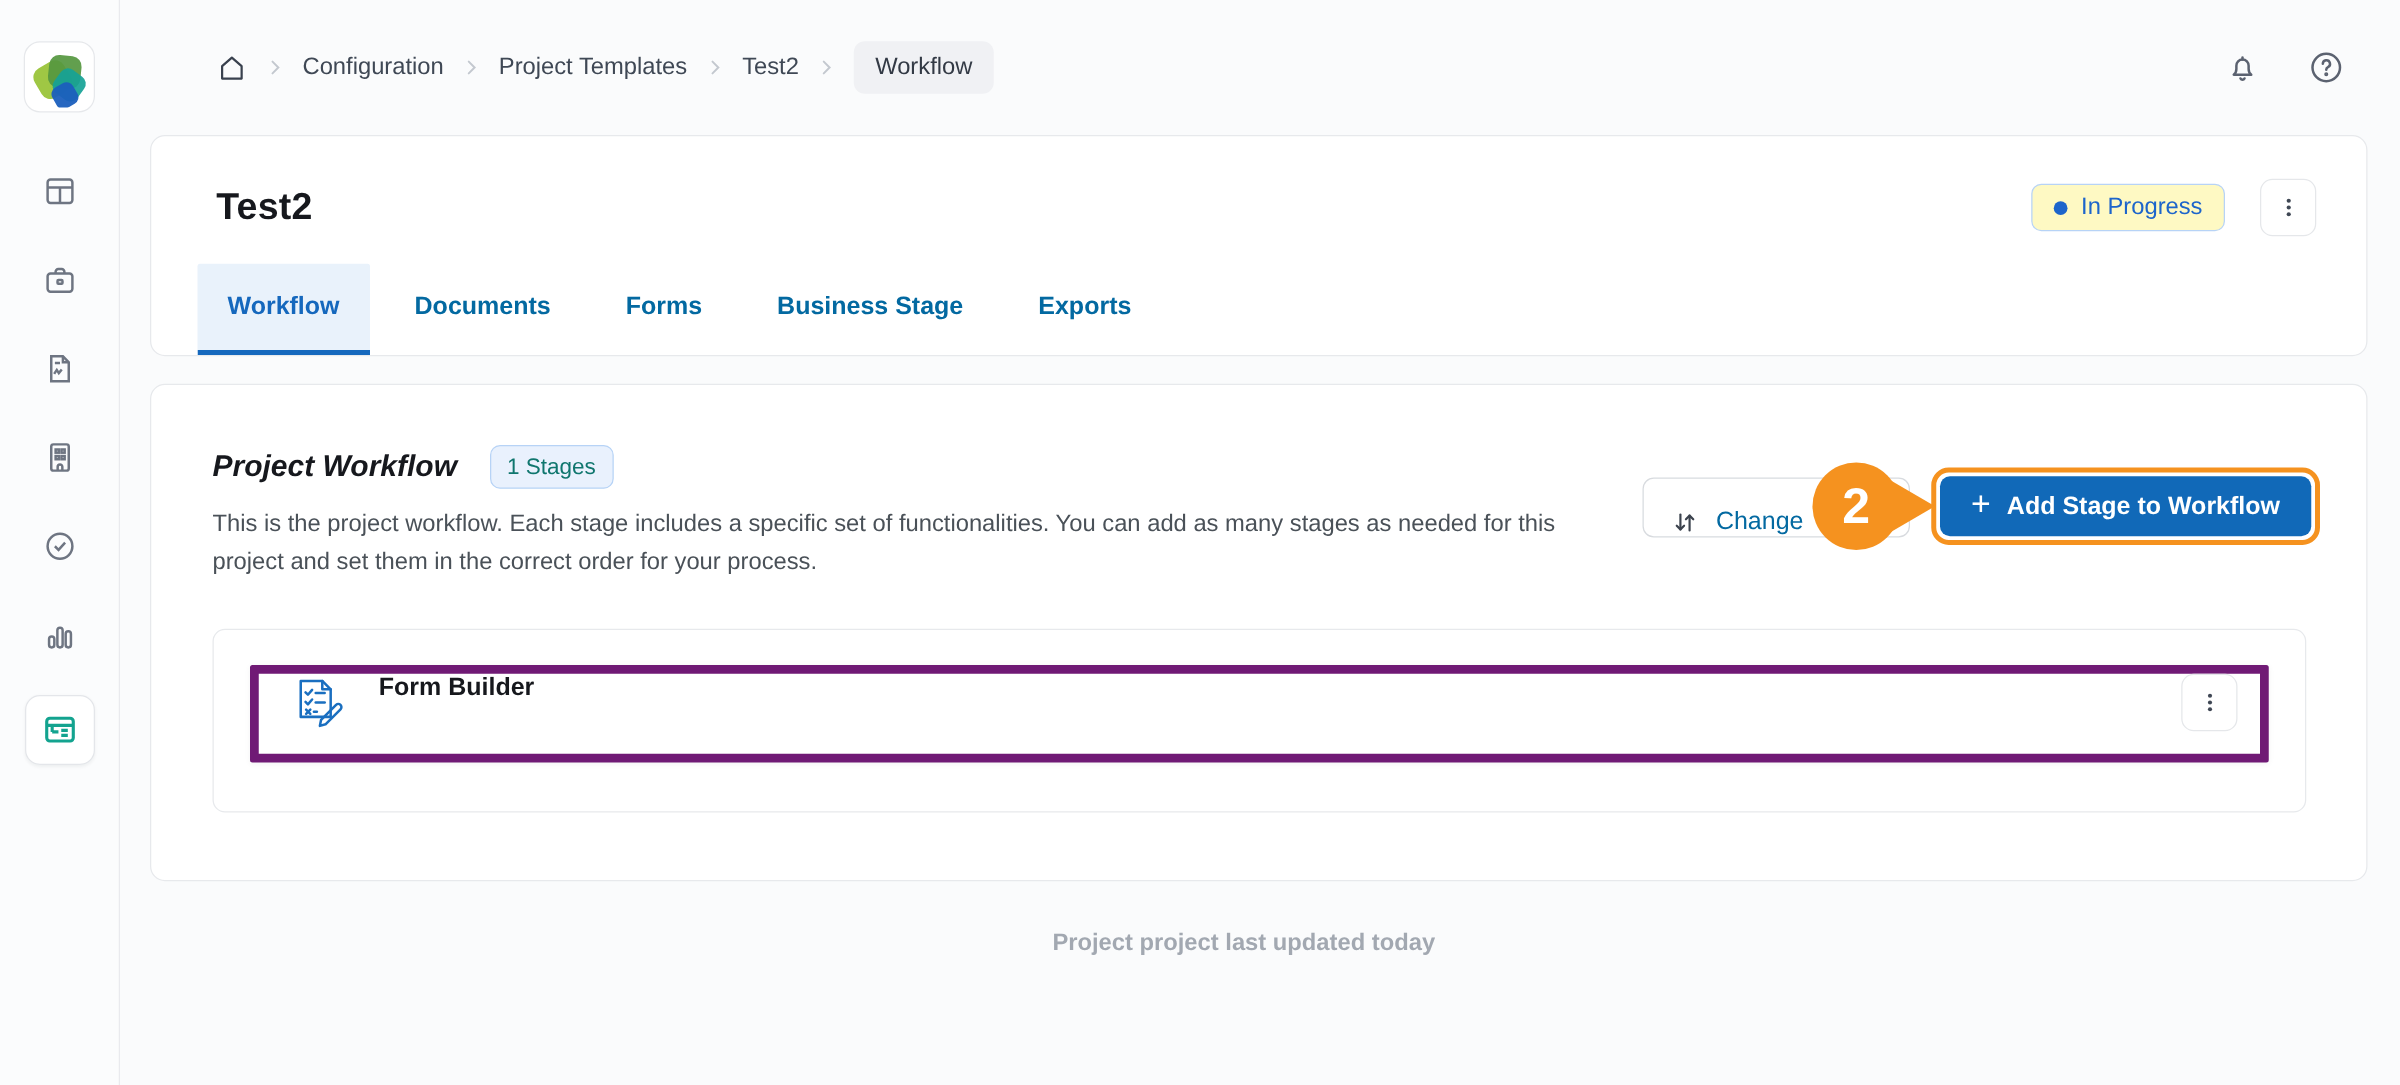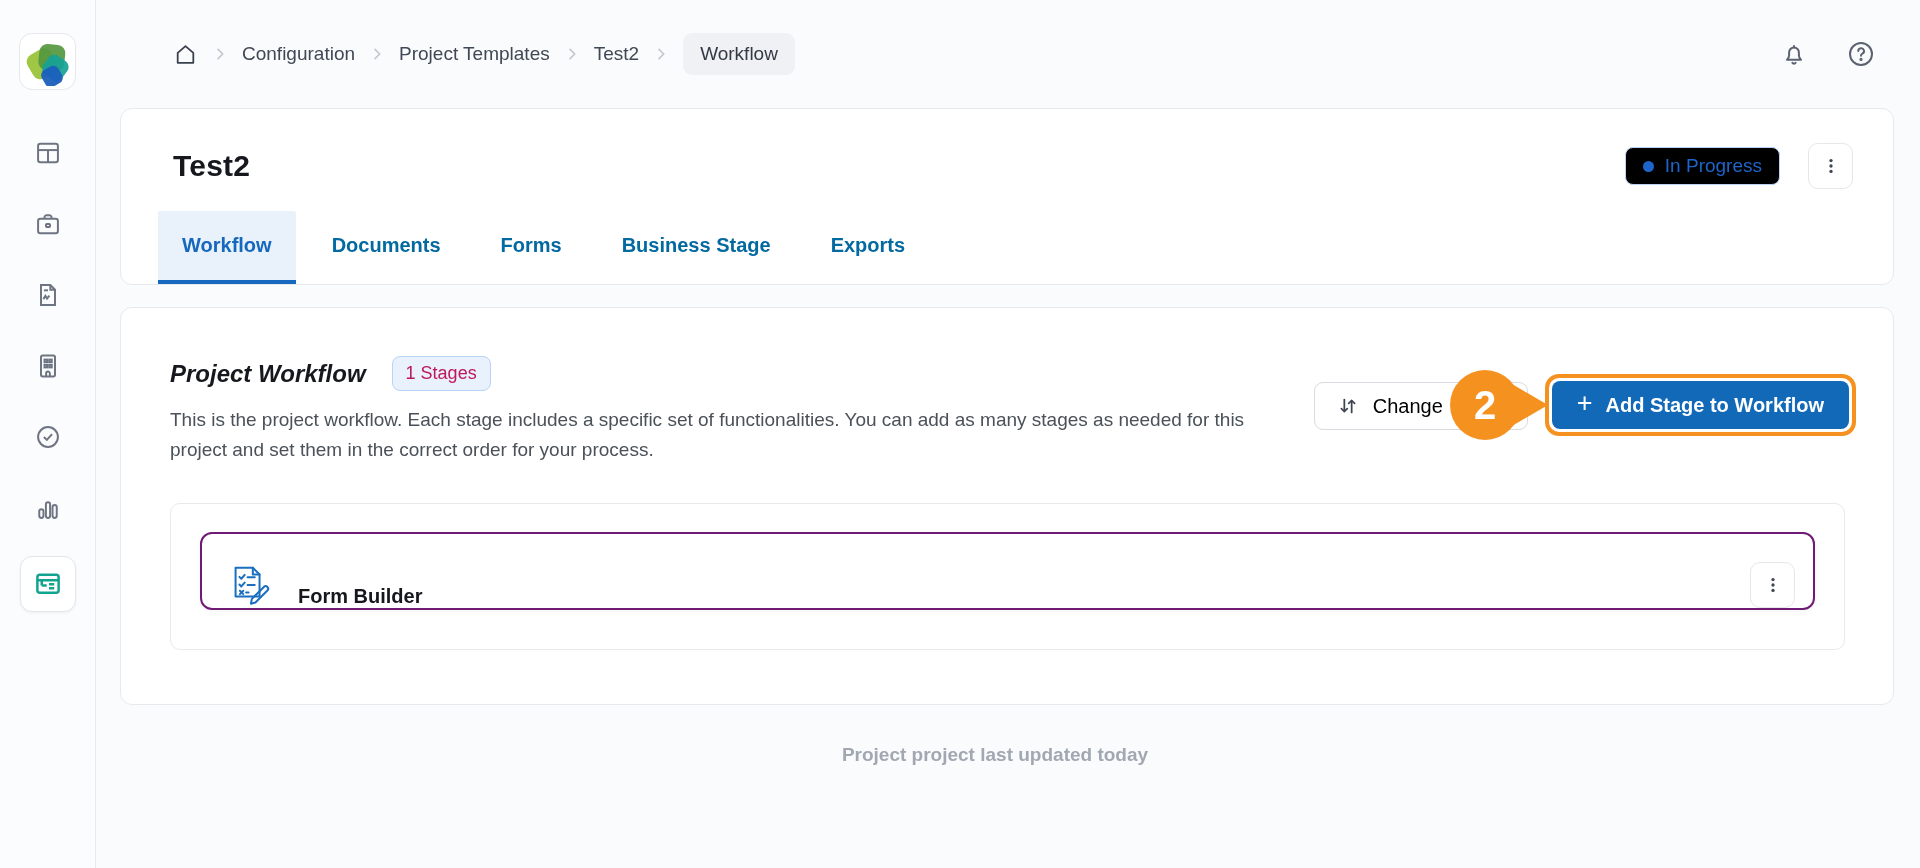--- a/index.html
+++ b/index.html
@@ -57,21 +57,21 @@
   }
 
   
   .title-card { height: 177px; display: flex; flex-direction: column; }
   .title-row {
     display: flex; align-items: center; padding: 34px 40px 0 52px;
   }
   .page-title { font-size: 30px; font-weight: 700; letter-spacing: .2px; flex: 1; }
   .status-badge {
     display: flex; align-items: center; gap: 11px; height: 38px; padding: 0 17px;
-    background: #000000; border: 1px solid #b7d3f6; border-radius: 8px;
+    background: #fef9c3; border: 1px solid #b7d3f6; border-radius: 8px;
     color: #1d65cb; font-size: 19px; cursor: pointer;
   }
   .status-dot { width: 11px; height: 11px; border-radius: 50%; background: #1d65cb; }
   .kebab-btn {
     margin-left: 28px; width: 45px; height: 46px; background: #fff;
     border: 1px solid #e5e7ea; border-radius: 10px;
     display: flex; align-items: center; justify-content: center; cursor: pointer;
   }
   .tabs { display: flex; margin-top: auto; padding-left: 37px; gap: 12px; height: 73px; }
   .tab {
@@ -83,31 +83,31 @@
     border-bottom: 4px solid #1568bd; border-radius: 2px 2px 0 0;
   }
 
   
   .workflow-card { margin-top: 22px; height: 398px; position: relative; padding: 48px 48px 0 49px; }
   .section-head { max-width: 1100px; }
   .section-title-row { display: flex; align-items: center; gap: 26px; }
   .section-title { font-size: 24px; font-weight: 700; font-style: italic; }
   .stages-badge {
     padding: 6px 13px; background: #e9f1fd; border: 1px solid #b7d3f6;
-    border-radius: 8px; color: #be185d; font-size: 18px;
+    border-radius: 8px; color: #0f766e; font-size: 18px;
   }
   .section-desc {
     margin-top: 14px; width: 1090px; font-size: 19px; line-height: 1.58; color: #4a5158;
   }
 
   .actions { position: absolute; top: 66px; right: 37px; display: flex; align-items: flex-start; }
   .change-btn {
-    margin-top: 8px; height: 48px; width: 214px; display: flex; align-items: center; gap: 14px;
+    margin-top: 8px; height: 48px; width: 214px; display: flex; align-items: flex-end; gap: 14px;
     padding: 0 22px; background: #fff; border: 1px solid #d8dbdf; border-radius: 9px;
-    font-size: 20px; color: #000000; cursor: pointer; overflow: hidden; white-space: nowrap;
+    font-size: 20px; color: #0369a1; cursor: pointer; overflow: hidden; white-space: nowrap;
   }
   .add-ring {
     margin-left: 17px; border: 4px solid #f5921f; border-radius: 14px; padding: 3px;
   }
   .add-btn {
     height: 48px; display: flex; align-items: center; gap: 13px; padding: 0 25px;
     background: #1169b8; border: none; border-radius: 8px; cursor: pointer;
     color: #ffffff; font-size: 20px; font-weight: 700; font-family: "Liberation Sans", sans-serif;
   }
   .plus-glyph { font-size: 27px; font-weight: 400; line-height: 1; margin-top: -3px; }
@@ -124,23 +124,23 @@
     position: absolute; left: 62px; top: 14px; width: 0; height: 0;
     border-top: 21px solid transparent; border-bottom: 21px solid transparent;
     border-left: 36px solid #f5921f;
   }
 
   .stage-container {
     margin-top: 38px; border: 1px solid #e7e9ec; border-radius: 10px;
     height: 147px; padding: 28px 29px;
   }
   .stage-row {
-    height: 78px; background: #fff; border: 2px solid #701a75; border-radius: 12px;
+    height: 78px; background: #fff; border: 7px solid #701a75; border-radius: 2px;
     box-shadow: 0 1px 5px rgba(25,35,50,.05);
-    display: flex; align-items: flex-end; padding: 0 18px 0 24px;
+    display: flex; align-items: flex-start; padding: 0 18px 0 24px;
   }
   .stage-label { margin-left: 26px; font-size: 20px; font-weight: 700; flex: 1; }
 
   .footer-note {
     margin-top: 39px; text-align: center; width: 1798px;
     color: #a2a8b1; font-size: 19px; font-weight: 600;
   }
 </style>
 </head>
 <body>

